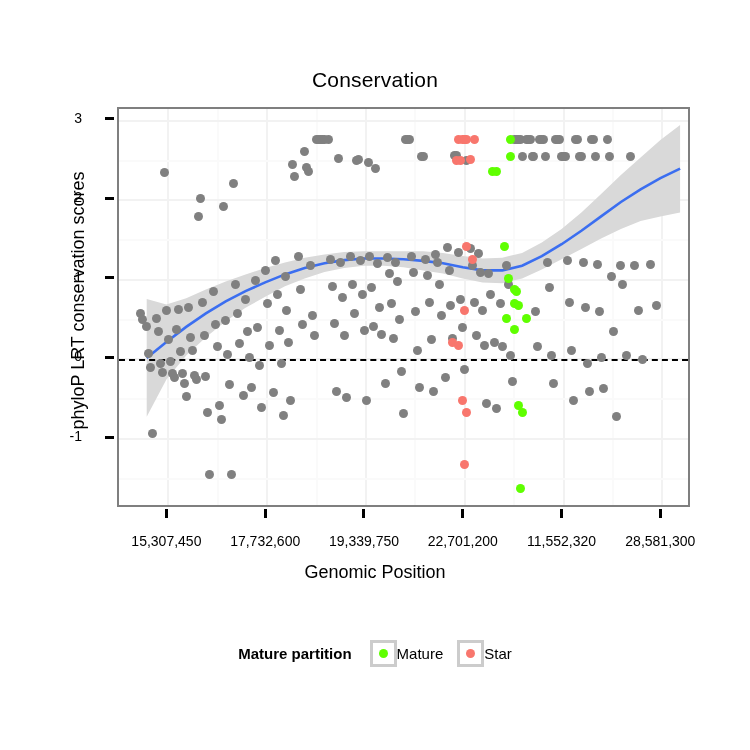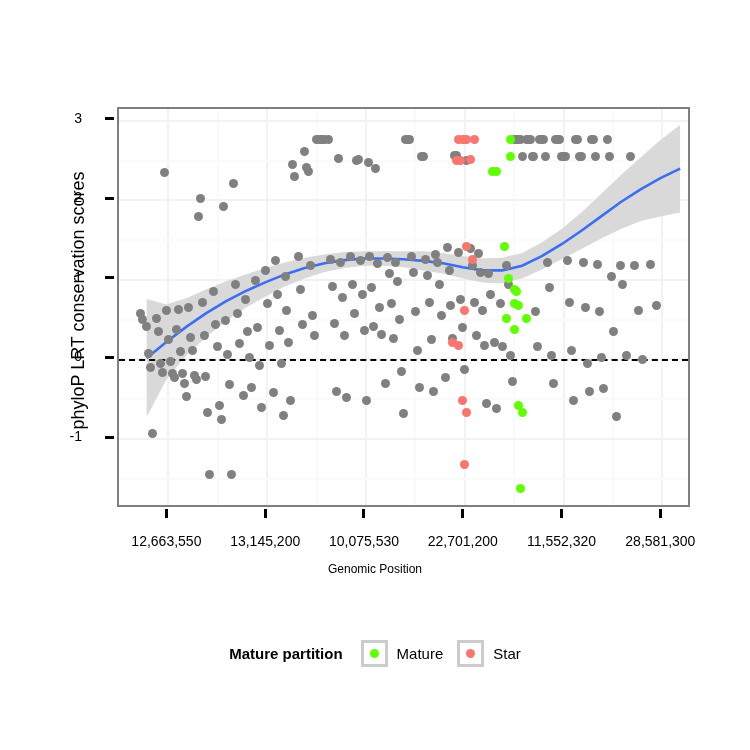--- a/index.html
+++ b/index.html
@@ -106,21 +106,21 @@
     font-size: 14px;
     color: #000000;
     white-space: nowrap;
   }
   #xaxis-title {
     position: absolute;
     left: 0;
     top: 562px;
     width: 750px;
     text-align: center;
-    font-size: 12px;
+    font-size: 18px;
     color: #000000;
   }
   #yaxis-title {
     position: absolute;
     left: -122px;
     top: 290px;
     width: 400px;
     text-align: center;
     font-size: 18px;
     color: #000000;
@@ -139,21 +139,20 @@
   }
   #legend-title {
     font-size: 15px;
     font-weight: bold;
     color: #000000;
     margin-right: 4px;
   }
   .legend-item {
     display: flex;
     align-items: center;
-    gap: 9px;
   }
   .legend-key {
     width: 27px;
     height: 27px;
     background: #ffffff;
     border: 3px solid #cccccc;
     box-sizing: border-box;
     display: flex;
     align-items: center;
     justify-content: center;
@@ -166,43 +165,44 @@
   .legend-label {
     font-size: 15px;
     color: #000000;
   }
 </style>
 </head>
 <body>
 
 <div id="root">
 
+  <div id="chart-title">Conservation</div>
 
   <div id="yaxis-title">phyloP LRT conservation scores</div>
   <div id="xaxis-title">Genomic Position</div>
 
   <div id="yticks">
       <div class="tick-y" style="top: 435.52px;"></div>
       <div class="ticklabel-y" style="top: 428.02px;">-1</div>
       <div class="tick-y" style="top: 355.997px;"></div>
       <div class="ticklabel-y" style="top: 348.497px;">0</div>
       <div class="tick-y" style="top: 276.474px;"></div>
       <div class="ticklabel-y" style="top: 268.974px;">1</div>
       <div class="tick-y" style="top: 196.951px;"></div>
       <div class="ticklabel-y" style="top: 189.451px;">2</div>
       <div class="tick-y" style="top: 117.428px;"></div>
       <div class="ticklabel-y" style="top: 109.928px;">3</div>
     </div>
   <div id="xticks">
       <div class="tick-x" style="left: 164.897px;"></div>
-      <div class="ticklabel-x" style="left: 166.397px;">12,663,550</div>
+      <div class="ticklabel-x" style="left: 166.397px;">15,307,450</div>
       <div class="tick-x" style="left: 263.69px;"></div>
-      <div class="ticklabel-x" style="left: 265.19px;">13,145,200</div>
+      <div class="ticklabel-x" style="left: 265.19px;">17,732,600</div>
       <div class="tick-x" style="left: 362.483px;"></div>
-      <div class="ticklabel-x" style="left: 363.983px;">10,075,530</div>
+      <div class="ticklabel-x" style="left: 363.983px;">19,339,750</div>
       <div class="tick-x" style="left: 461.276px;"></div>
       <div class="ticklabel-x" style="left: 462.776px;">22,701,200</div>
       <div class="tick-x" style="left: 560.069px;"></div>
       <div class="ticklabel-x" style="left: 561.569px;">11,552,320</div>
       <div class="tick-x" style="left: 658.862px;"></div>
       <div class="ticklabel-x" style="left: 660.362px;">28,581,300</div>
     </div>
 
   <div id="plot-panel">
     <div id="grid-layer">

